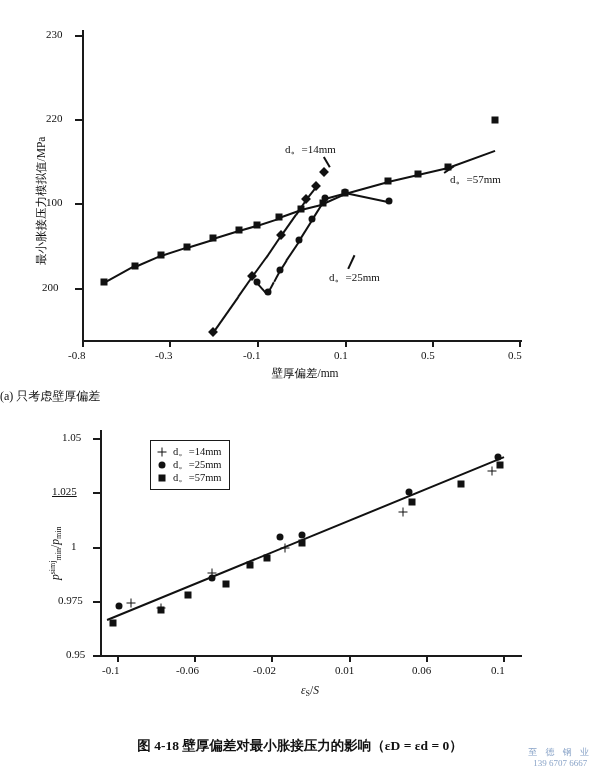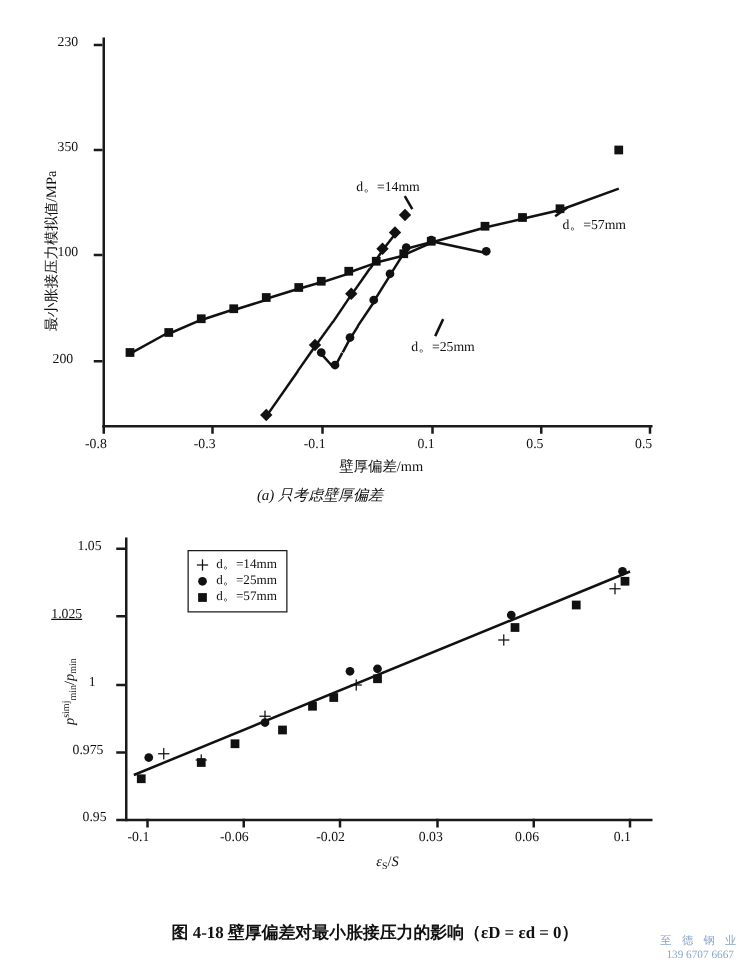--- a/index.html
+++ b/index.html
@@ -14,21 +14,21 @@
   .page{position:absolute;inset:0;}
 
   
   .chart{position:absolute;}
   .plot{position:absolute;border-left:2px solid #1a1a1a;border-bottom:2px solid #1a1a1a;}
   .axis-num{position:absolute;font-size:11px;color:#111;white-space:nowrap;}
   .tick{position:absolute;background:#1a1a1a;}
   .ylabel{position:absolute;font-size:11.5px;white-space:nowrap;
     transform-origin:0 0;}
   .xlabel{position:absolute;font-size:11.5px;white-space:nowrap;text-align:center;}
-  .caption{position:absolute;font-size:12px;text-align:center;width:100%;font-style:italic;}
+  .caption{position:absolute;font-size:12px;text-align:left;width:100%;}
 
   
   .pt{position:absolute;}
   .sq{width:7px;height:7px;background:#111;transform:translate(-3.5px,-3.5px);}
   .ci{width:7px;height:7px;background:#111;border-radius:50%;transform:translate(-3.5px,-3.5px);}
   .di{width:7px;height:7px;background:#111;transform:translate(-3.5px,-3.5px) rotate(45deg);}
   .plus{width:9px;height:9px;transform:translate(-4.5px,-4.5px);}
   .plus:before,.plus:after{content:"";position:absolute;background:#111;}
   .plus:before{left:4px;top:0;width:1.4px;height:9px;}
   .plus:after{top:4px;left:0;height:1.4px;width:9px;}
@@ -58,21 +58,21 @@
 
 <div class="page">
 
   <div class="chart" style="left:0;top:0;width:512px;height:390px;">
 
     <div class="plot" style="left:82px;top:30px;width:438px;height:310px;"></div>
 
     <div class="tick" style="left:75px;top:35px;width:7px;height:1.6px;"></div>
     <div class="axis-num" style="left:46px;top:28px;">230</div>
     <div class="tick" style="left:75px;top:119px;width:7px;height:1.6px;"></div>
-    <div class="axis-num" style="left:46px;top:112px;">350</div>
+    <div class="axis-num" style="left:46px;top:112px;">220</div>
     <div class="tick" style="left:75px;top:203px;width:7px;height:1.6px;"></div>
     <div class="axis-num" style="left:46px;top:196px;">100</div>
     <div class="tick" style="left:75px;top:288px;width:7px;height:1.6px;"></div>
     <div class="axis-num" style="left:42px;top:281px;">200</div>
 
     <div class="tick" style="left:82px;top:340px;width:1.6px;height:7px;"></div>
     <div class="axis-num" style="left:68px;top:349px;">-0.8</div>
     <div class="tick" style="left:169px;top:340px;width:1.6px;height:7px;"></div>
     <div class="axis-num" style="left:155px;top:349px;">-0.3</div>
     <div class="tick" style="left:257px;top:340px;width:1.6px;height:7px;"></div>
@@ -165,36 +165,36 @@
     <div class="caption" style="left:0;top:388px;">(a) 只考虑壁厚偏差</div>
   </div>
 
   <div class="chart" style="left:0;top:420px;width:600px;height:300px;">
 
     <div class="plot" style="left:100px;top:10px;width:420px;height:225px;"></div>
 
     <div class="tick" style="left:93px;top:18px;width:7px;height:1.6px;"></div>
     <div class="axis-num" style="left:62px;top:11px;">1.05</div>
     <div class="tick" style="left:93px;top:72px;width:7px;height:1.6px;"></div>
-    <div class="axis-num" style="left:41px;top:65px;text-decoration:underline;">1.025</div>
+    <div class="axis-num" style="left:52px;top:65px;text-decoration:underline;">1.025</div>
     <div class="tick" style="left:93px;top:127px;width:7px;height:1.6px;"></div>
     <div class="axis-num" style="left:71px;top:120px;">1</div>
     <div class="tick" style="left:93px;top:181px;width:7px;height:1.6px;"></div>
     <div class="axis-num" style="left:58px;top:174px;">0.975</div>
     <div class="tick" style="left:93px;top:235px;width:7px;height:1.6px;"></div>
     <div class="axis-num" style="left:66px;top:228px;">0.95</div>
 
     <div class="tick" style="left:117px;top:235px;width:1.6px;height:7px;"></div>
     <div class="axis-num" style="left:102px;top:244px;">-0.1</div>
     <div class="tick" style="left:194px;top:235px;width:1.6px;height:7px;"></div>
     <div class="axis-num" style="left:176px;top:244px;">-0.06</div>
     <div class="tick" style="left:271px;top:235px;width:1.6px;height:7px;"></div>
     <div class="axis-num" style="left:253px;top:244px;">-0.02</div>
     <div class="tick" style="left:349px;top:235px;width:1.6px;height:7px;"></div>
-    <div class="axis-num" style="left:335px;top:244px;">0.03</div>
+    <div class="axis-num" style="left:335px;top:244px;">0.01</div>
     <div class="tick" style="left:426px;top:235px;width:1.6px;height:7px;"></div>
     <div class="axis-num" style="left:412px;top:244px;">0.06</div>
     <div class="tick" style="left:503px;top:235px;width:1.6px;height:7px;"></div>
     <div class="axis-num" style="left:491px;top:244px;">0.1</div>
 
     <div class="ylabel" style="left:48px;top:160px;transform:rotate(-90deg);">
       <i>p</i><span class="sup">simj</span><span class="sub">min</span>/<i>p</i><span class="sub">min</span>
     </div>
 
     <div class="xlabel" style="left:265px;top:264px;width:90px;">

